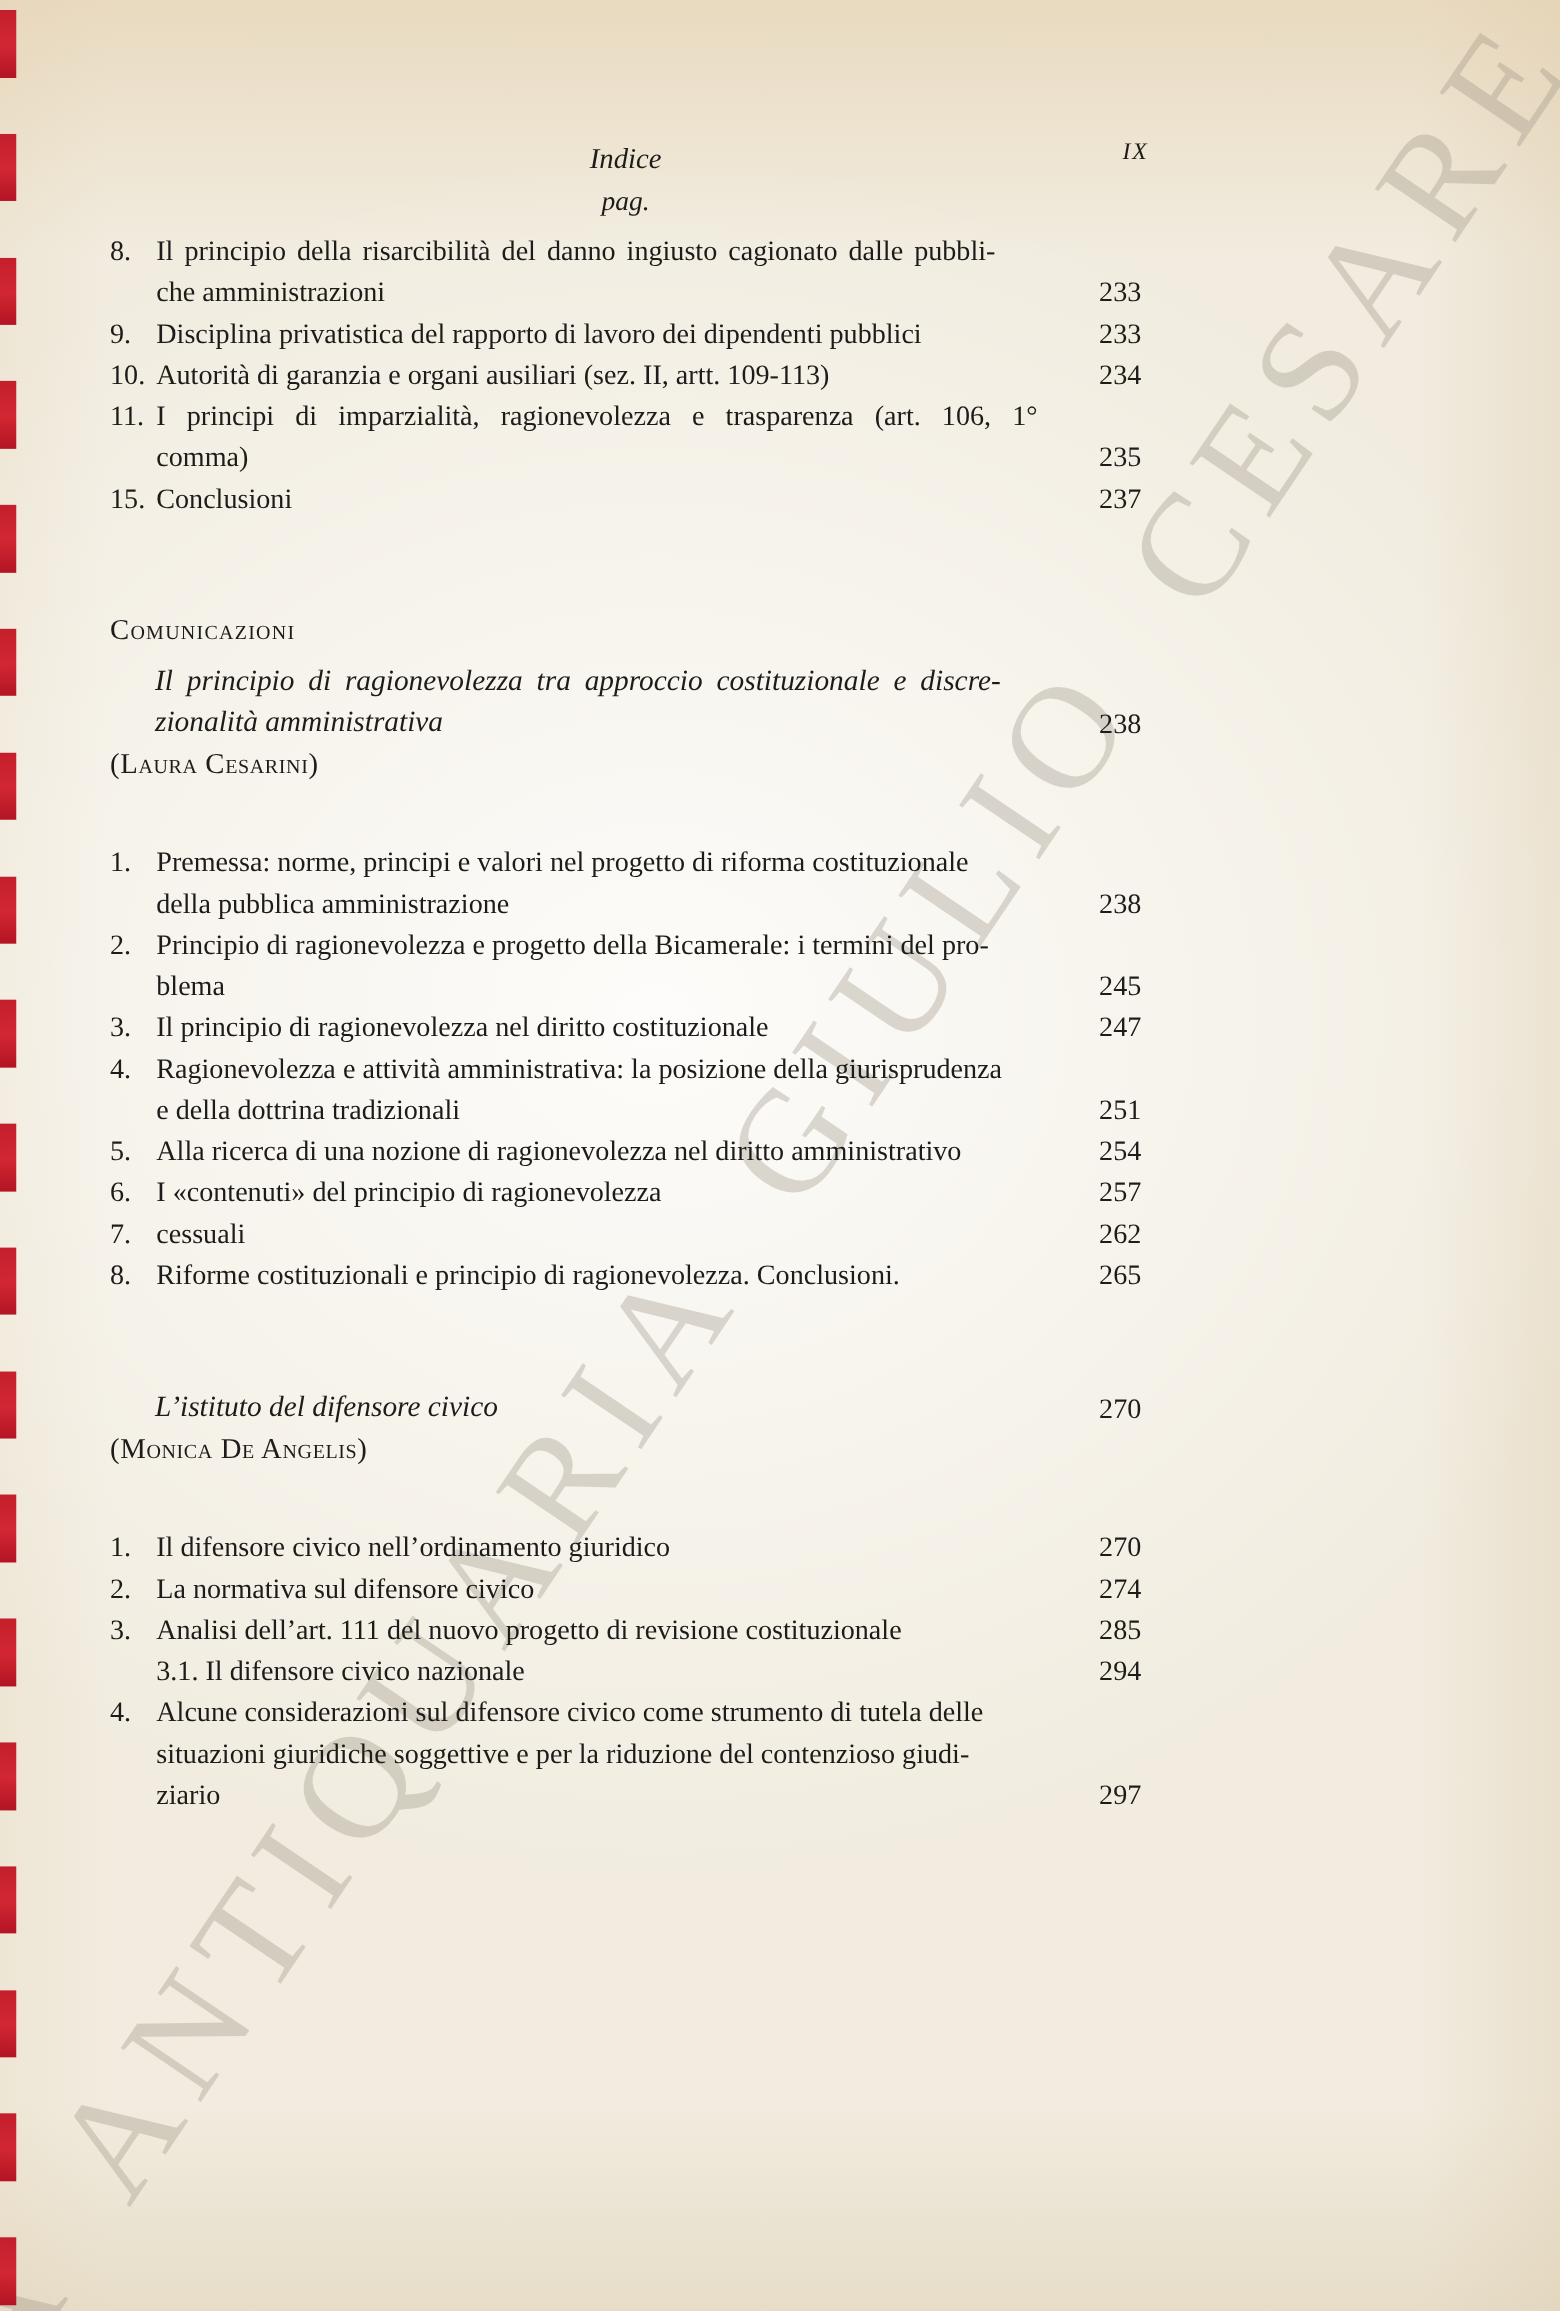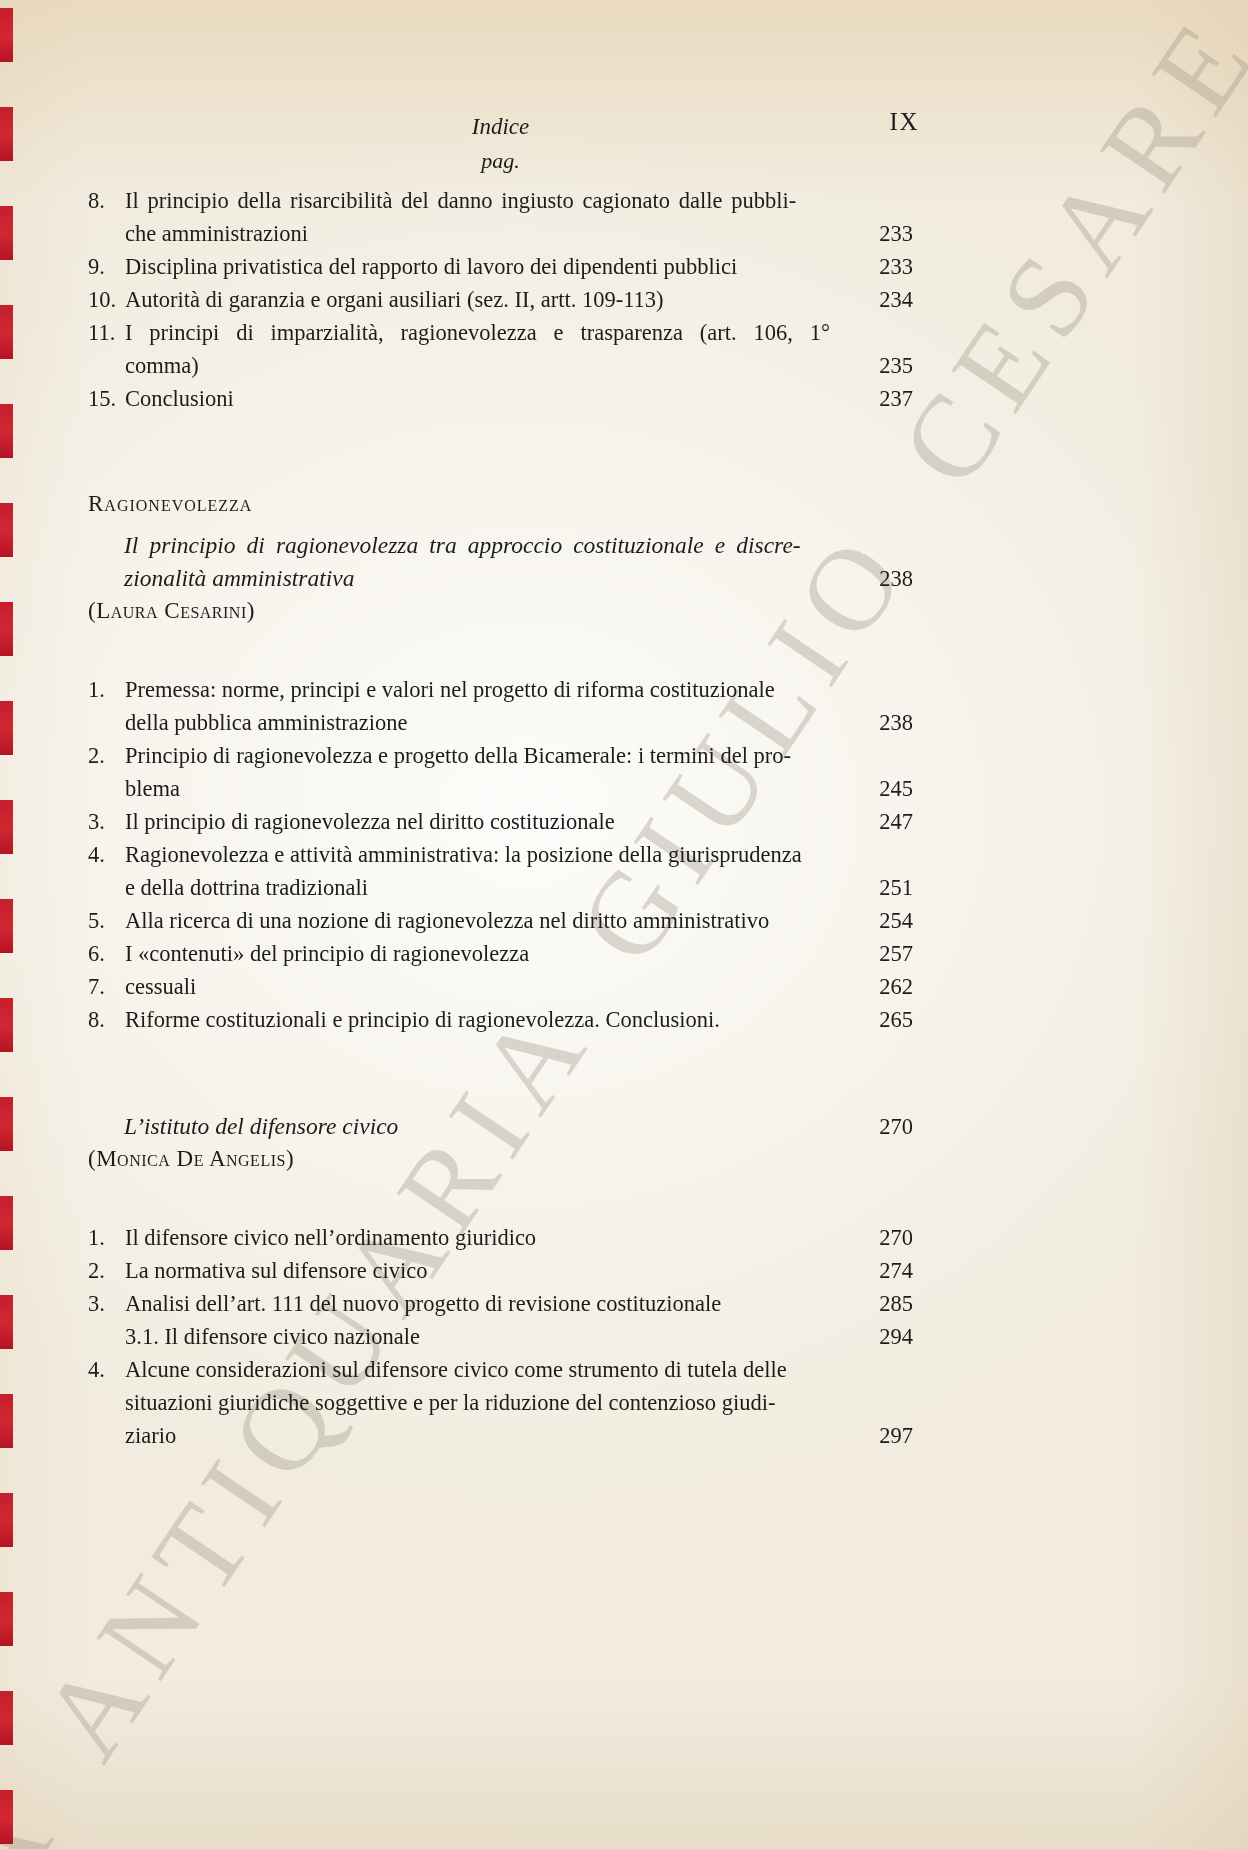--- a/index.html
+++ b/index.html
@@ -44,21 +44,21 @@
     position: absolute; left: 88px; top: 0; width: 825px; z-index: 2;
     font-size: 22.5px; line-height: 33px;
   }
   .header-row { position: relative; margin-top: 110px; height: 34px; }
   .running-title {
     position: absolute; left: 0; right: 0; text-align: center;
     font-style: italic; font-size: 23px;
   }
   .folio {
     position: absolute; right: -6px; top: -5px;
-    font-size: 25px; letter-spacing: 1.5px;
+    font-size: 19px; letter-spacing: 1.5px; font-style: italic;
   }
   .pag-row { text-align: center; font-style: italic; font-size: 22px; height: 28px; }
   .toc { margin-top: 12px; }
   .entry { display: flex; }
   .entry .num { width: 37px; flex: 0 0 37px; }
   .entry .txt { flex: 1 1 auto; min-width: 0; }
   .entry .txt .line { white-space: nowrap; font-family: Liberation Serif, serif; }
   .entry .pg {
     flex: 0 0 58px; width: 58px; text-align: right;
     display: flex; align-items: flex-end; justify-content: flex-end;
@@ -131,21 +131,21 @@
       </div>
       <div class="entry">
         <div class="num">15.</div>
         <div class="txt">
           <div class="line">Conclusioni</div>
         </div>
         <div class="pg">237</div>
       </div>
     </div>
 
-    <div class="section-heading">Ragionevolezza</div>
+    <div class="section-heading">Comunicazioni</div>
 
     <div class="article-head">
       <div class="t">
         <div class="line ws-md">Il principio di ragionevolezza tra approccio costituzionale e discre-</div>
         <div class="line">zionalità amministrativa</div>
       </div>
       <div class="pg">238</div>
     </div>
     <div class="author">(Laura Cesarini)</div>
 

